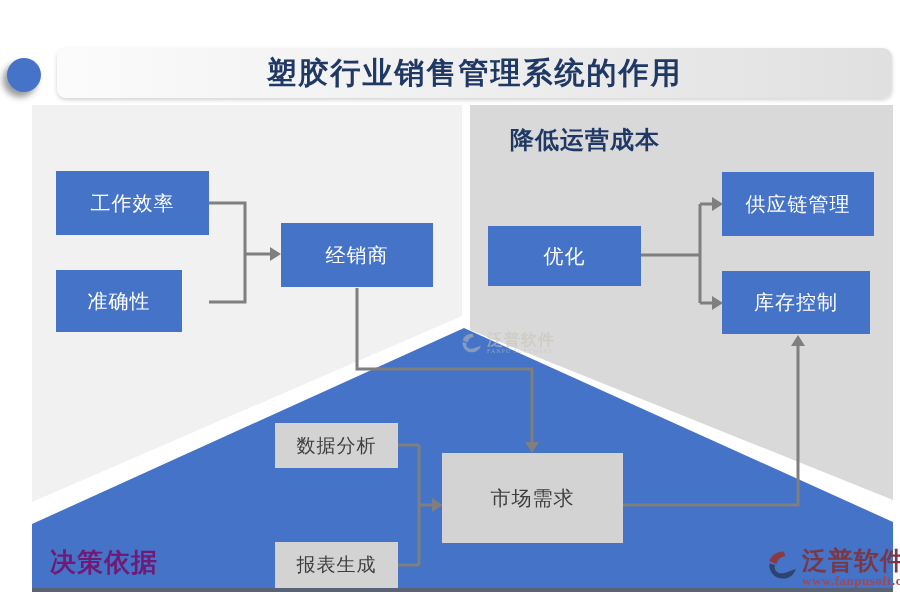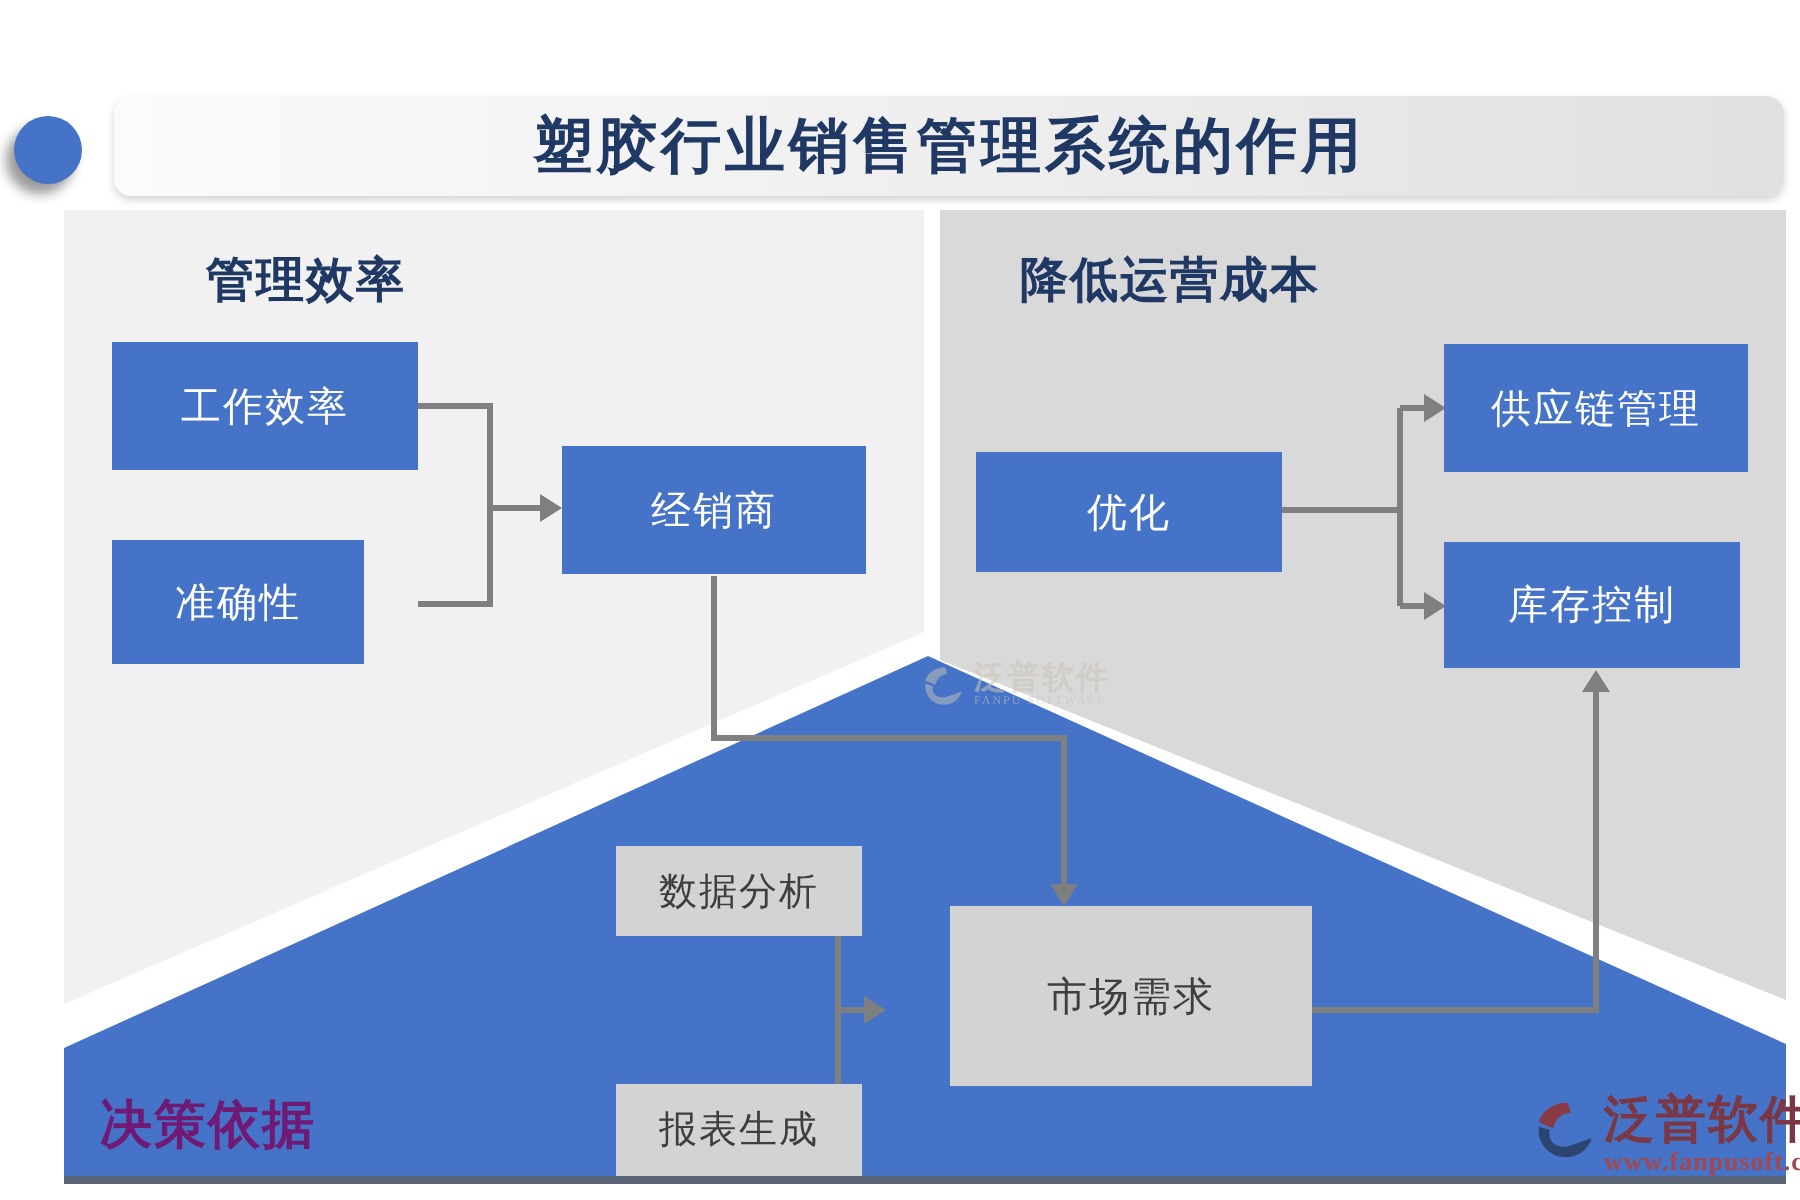--- a/index.html
+++ b/index.html
@@ -28,21 +28,21 @@
   .heading{
     position:absolute;font-weight:bold;color:#1F3864;font-size:24px;letter-spacing:1px;
     white-space:nowrap;z-index:3;
   }
   .heading.light{color:#701a75;font-size:26px;}
   .box{
     position:absolute;display:flex;align-items:center;justify-content:center;
     z-index:2;white-space:nowrap;
   }
   .box.blue{background:#4573C8;color:#ffffff;font-size:20px;letter-spacing:1px;}
-  .box.gray{background:#D3D3D3;color:#3E3E3E;font-size:19px;letter-spacing:1px;margin-left:33px;}
+  .box.gray{background:#D3D3D3;color:#3E3E3E;font-size:19px;letter-spacing:1px;}
   .wm-center{
     position:absolute;left:461px;top:332px;z-index:4;
     display:flex;align-items:flex-start;gap:4px;opacity:0.55;
   }
   .wm-center .wm-text{color:#C9C3B8;font-size:16px;font-weight:bold;letter-spacing:1px;line-height:16px;}
   .wm-center .wm-sub{color:#C9C3B8;font-size:6px;letter-spacing:1px;line-height:7px;}
   .brand{
     position:absolute;left:767px;top:548px;z-index:4;
     display:flex;align-items:flex-start;gap:3px;
   }
@@ -85,21 +85,20 @@
     <g fill="#7F7F7F" stroke="none">
       <polygon points="270,247 281,254 270,261"></polygon>
       <polygon points="712,197 723,204 712,211"></polygon>
       <polygon points="712,296 723,303 712,310"></polygon>
       <polygon points="525,442 539,442 532,453"></polygon>
       <polygon points="432,498 443,505 432,512"></polygon>
       <polygon points="791,346 805,346 798,335"></polygon>
     </g>
   </svg>
 
-  <div class="heading" style="left:103px;top:124px;">管理效率</div>
   <div class="heading" style="left:486px;top:124px;margin-left:24px;">降低运营成本</div>
   <div class="heading light" style="left:50px;top:545px;">决策依据</div>
 
   <div class="box blue" style="left:56px;top:171px;width:153px;height:64px;">
     <span>工作效率</span>
   </div>
   <div class="box blue" style="left:56px;top:270px;width:126px;height:62px;">
     <span>准确性</span>
   </div>
   <div class="box blue" style="left:281px;top:223px;width:152px;height:64px;">

